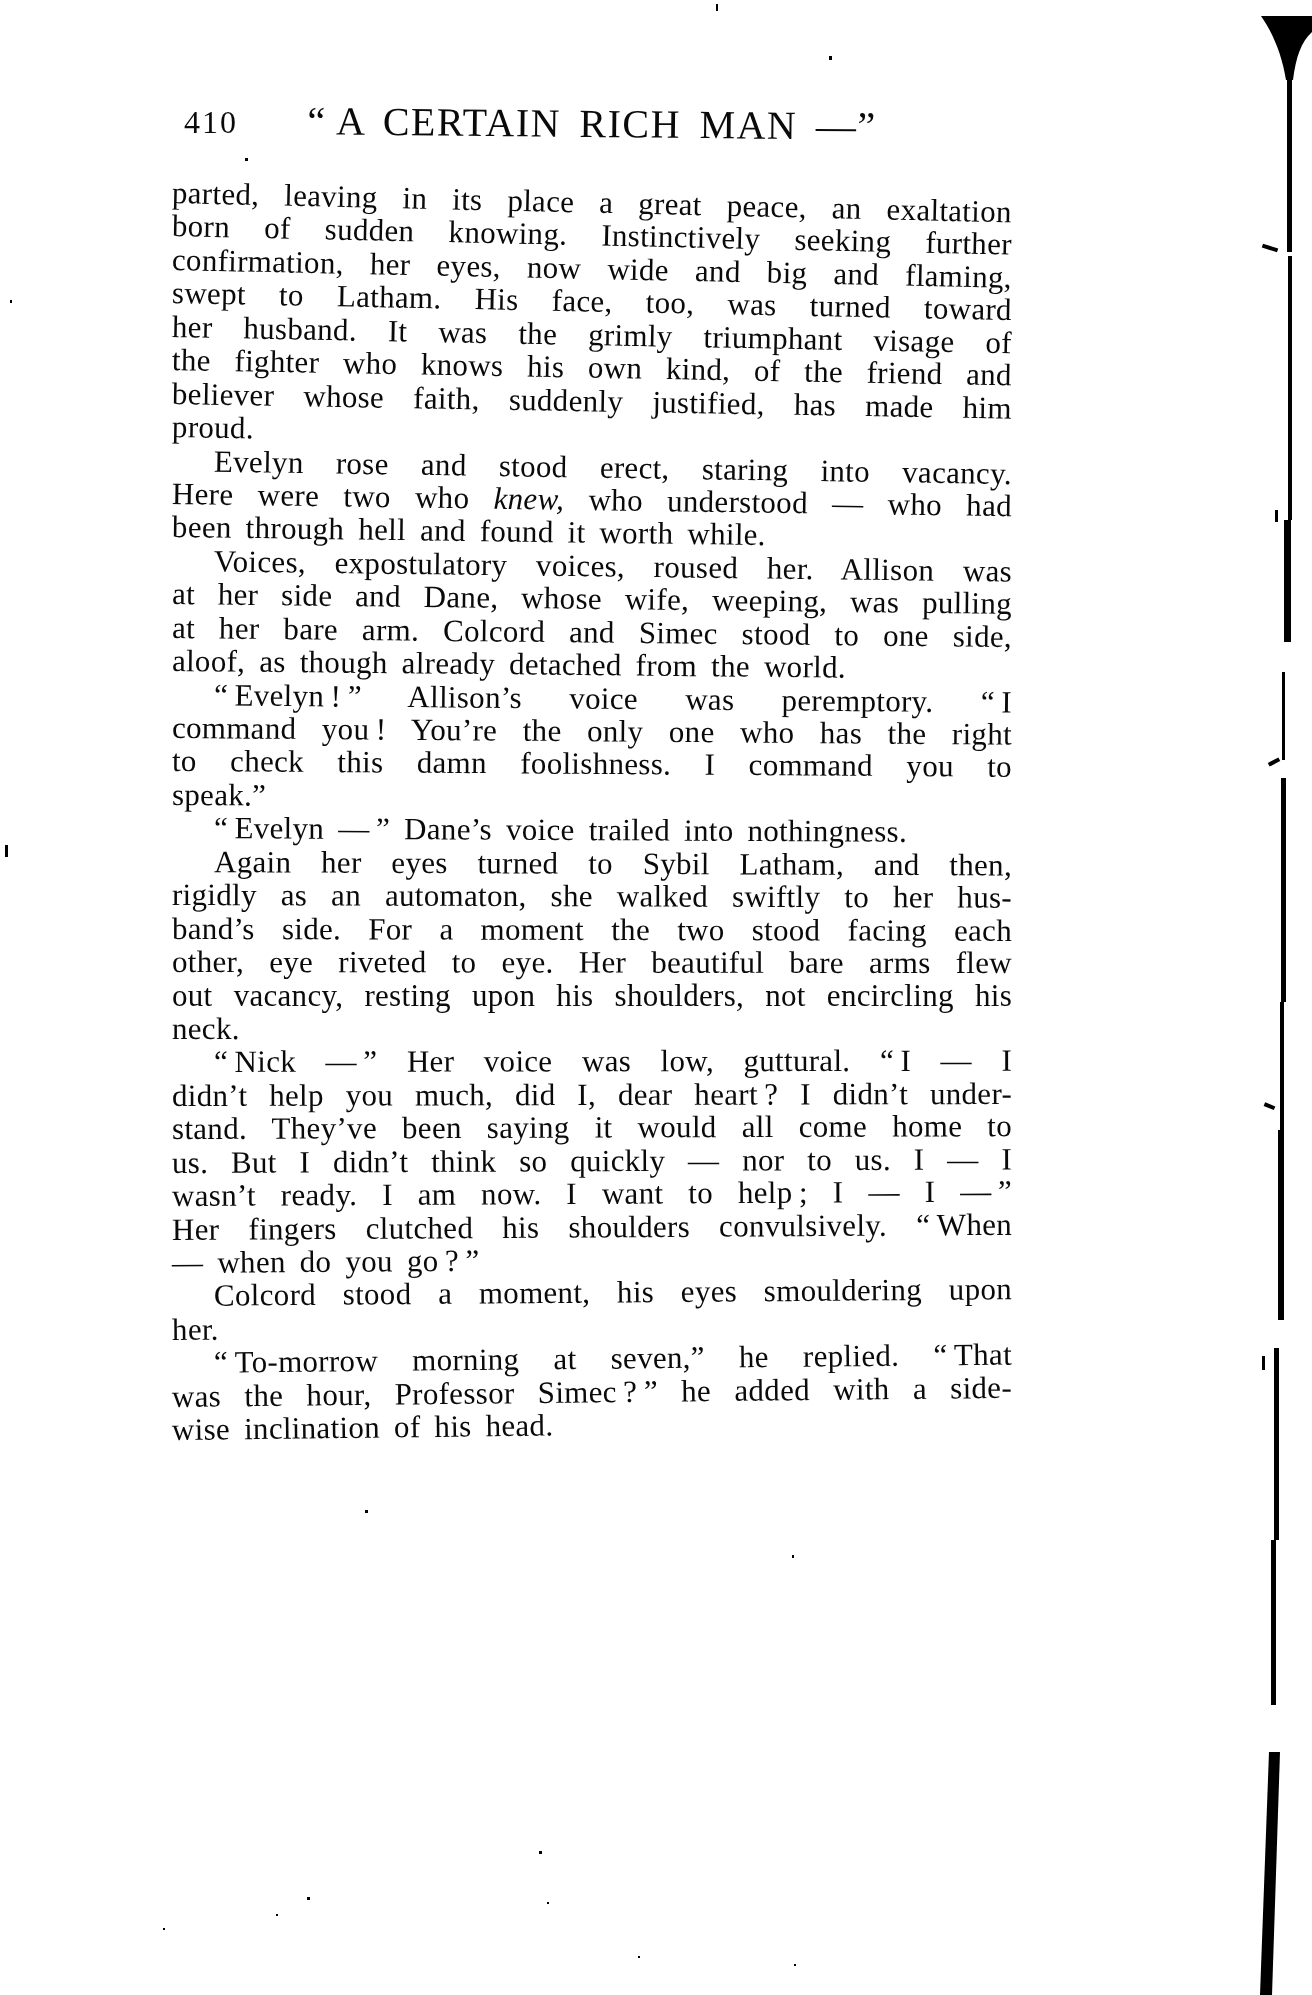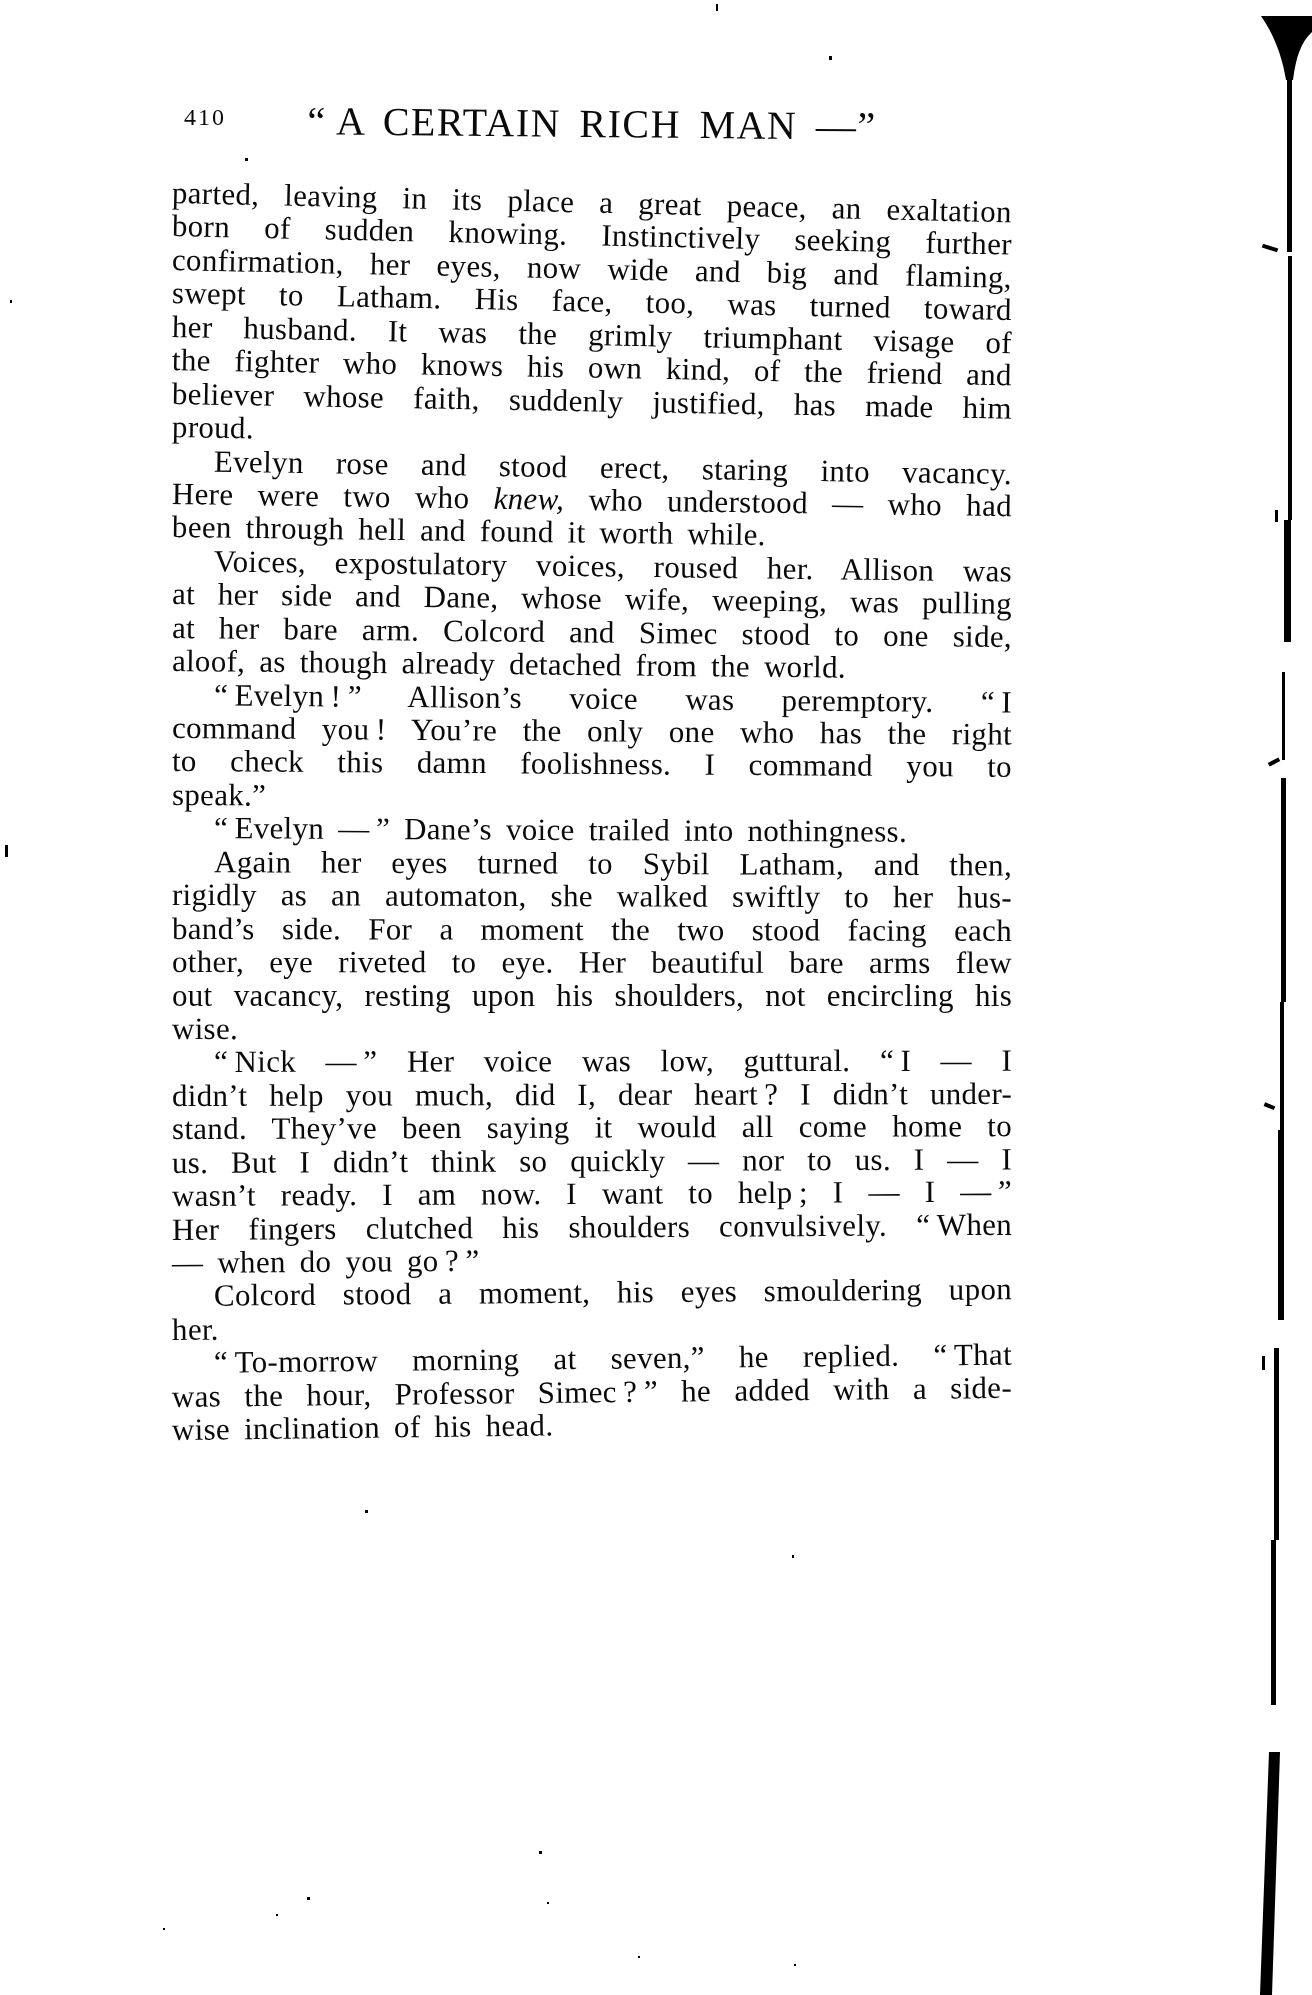--- a/index.html
+++ b/index.html
@@ -4,21 +4,21 @@
 <style>
   html,body{margin:0;padding:0;background:#ffffff;}
   body{
     width:1312px;height:1995px;position:relative;overflow:hidden;
     font-family:"Liberation Serif","DejaVu Serif",serif;color:#0a0a0a;
   }
   #sheet{position:absolute;inset:0;background:#ffffff;}
   
   #header{position:absolute;left:172px;top:96px;width:840px;height:52px;}
   #pageno{
-    position:absolute;left:12px;top:8px;font-size:24px;letter-spacing:2px;
+    position:absolute;left:12px;top:8px;font-size:32px;letter-spacing:2px;
   }
   #title{
     position:absolute;left:0;top:0;width:100%;text-align:center;
     font-size:40px;letter-spacing:1.5px;word-spacing:7px;white-space:nowrap;
     transform:rotate(0.55deg);transform-origin:0 50%;
   }
   
   #text-block{
     position:absolute;left:172px;top:176px;width:840px;
   }
@@ -62,21 +62,21 @@
       <div class="line j in" style="transform: rotate(0.51deg);">“ Evelyn ! ”  Allison’s voice was peremptory.  “ I</div>
       <div class="line j" style="transform: rotate(0.456deg);">command you !  You’re the only one who has the right</div>
       <div class="line j" style="transform: rotate(0.402deg);">to check this damn foolishness.  I command you to</div>
       <div class="line" style="transform: rotate(0.348deg);">speak.”</div>
       <div class="line in" style="transform: rotate(0.294deg);">“ Evelyn — ”  Dane’s voice trailed into nothingness.</div>
       <div class="line j in" style="transform: rotate(0.24deg);">Again her eyes turned to Sybil Latham, and then,</div>
       <div class="line j" style="transform: rotate(0.186deg);">rigidly as an automaton, she walked swiftly to her hus-</div>
       <div class="line j" style="transform: rotate(0.132deg);">band’s side.  For a moment the two stood facing each</div>
       <div class="line j" style="transform: rotate(0.078deg);">other, eye riveted to eye.  Her beautiful bare arms flew</div>
       <div class="line j" style="transform: rotate(0.024deg);">out vacancy, resting upon his shoulders, not encircling his</div>
-      <div class="line" style="transform: rotate(-0.03deg);">wise.</div>
+      <div class="line" style="transform: rotate(-0.03deg);">neck.</div>
       <div class="line j in" style="transform: rotate(-0.084deg);">“ Nick — ”  Her voice was low, guttural.  “ I — I</div>
       <div class="line j" style="transform: rotate(-0.138deg);">didn’t help you much, did I, dear heart ?  I didn’t under-</div>
       <div class="line j" style="transform: rotate(-0.192deg);">stand.  They’ve been saying it would all come home to</div>
       <div class="line j" style="transform: rotate(-0.246deg);">us.  But I didn’t think so quickly — nor to us.  I — I</div>
       <div class="line j" style="transform: rotate(-0.3deg);">wasn’t ready.  I am now.  I want to help ;  I — I — ”</div>
       <div class="line j" style="transform: rotate(-0.354deg);">Her fingers clutched his shoulders convulsively.  “ When</div>
       <div class="line" style="transform: rotate(-0.408deg);">— when do you go ? ”</div>
       <div class="line j in" style="transform: rotate(-0.462deg);">Colcord stood a moment, his eyes smouldering upon</div>
       <div class="line" style="transform: rotate(-0.516deg);">her.</div>
       <div class="line j in" style="transform: rotate(-0.57deg);">“ To-morrow morning at seven,” he replied.  “ That</div>

